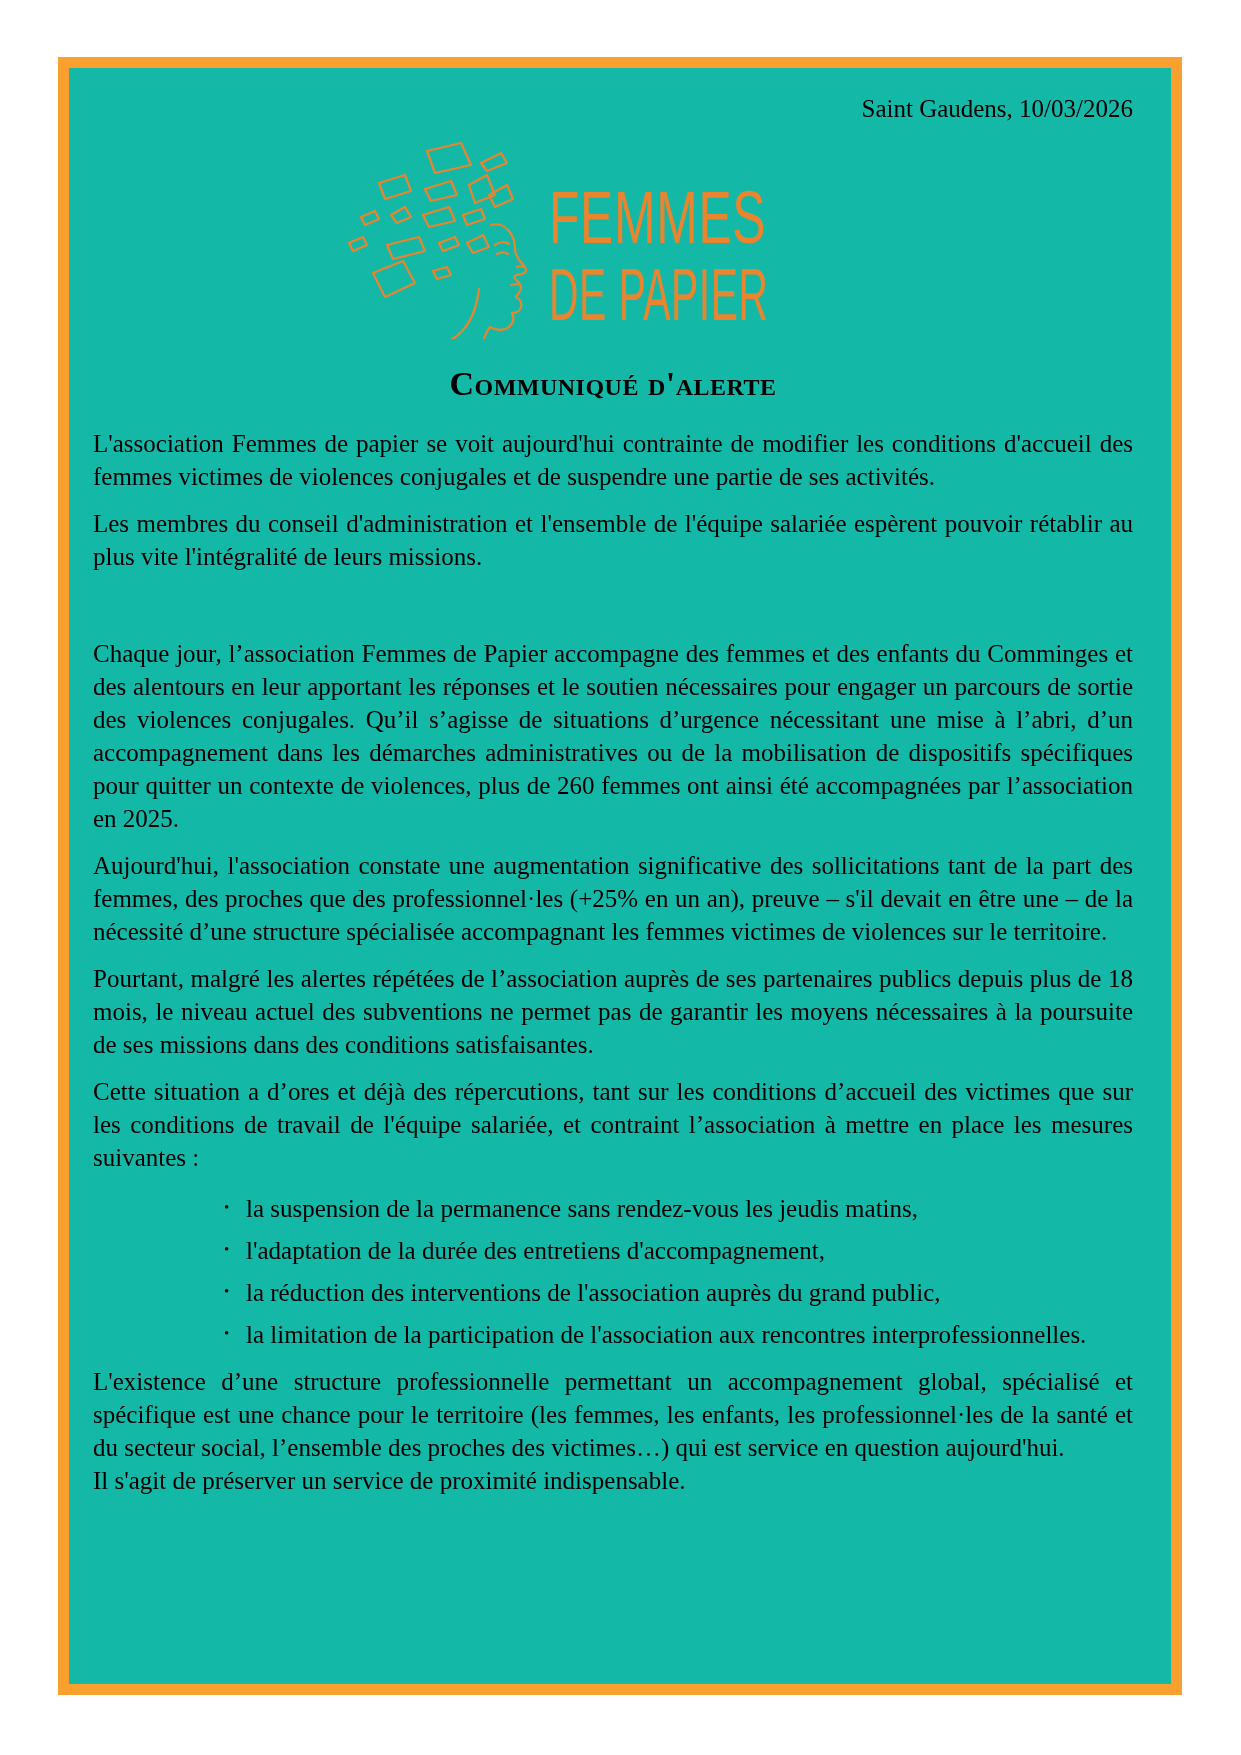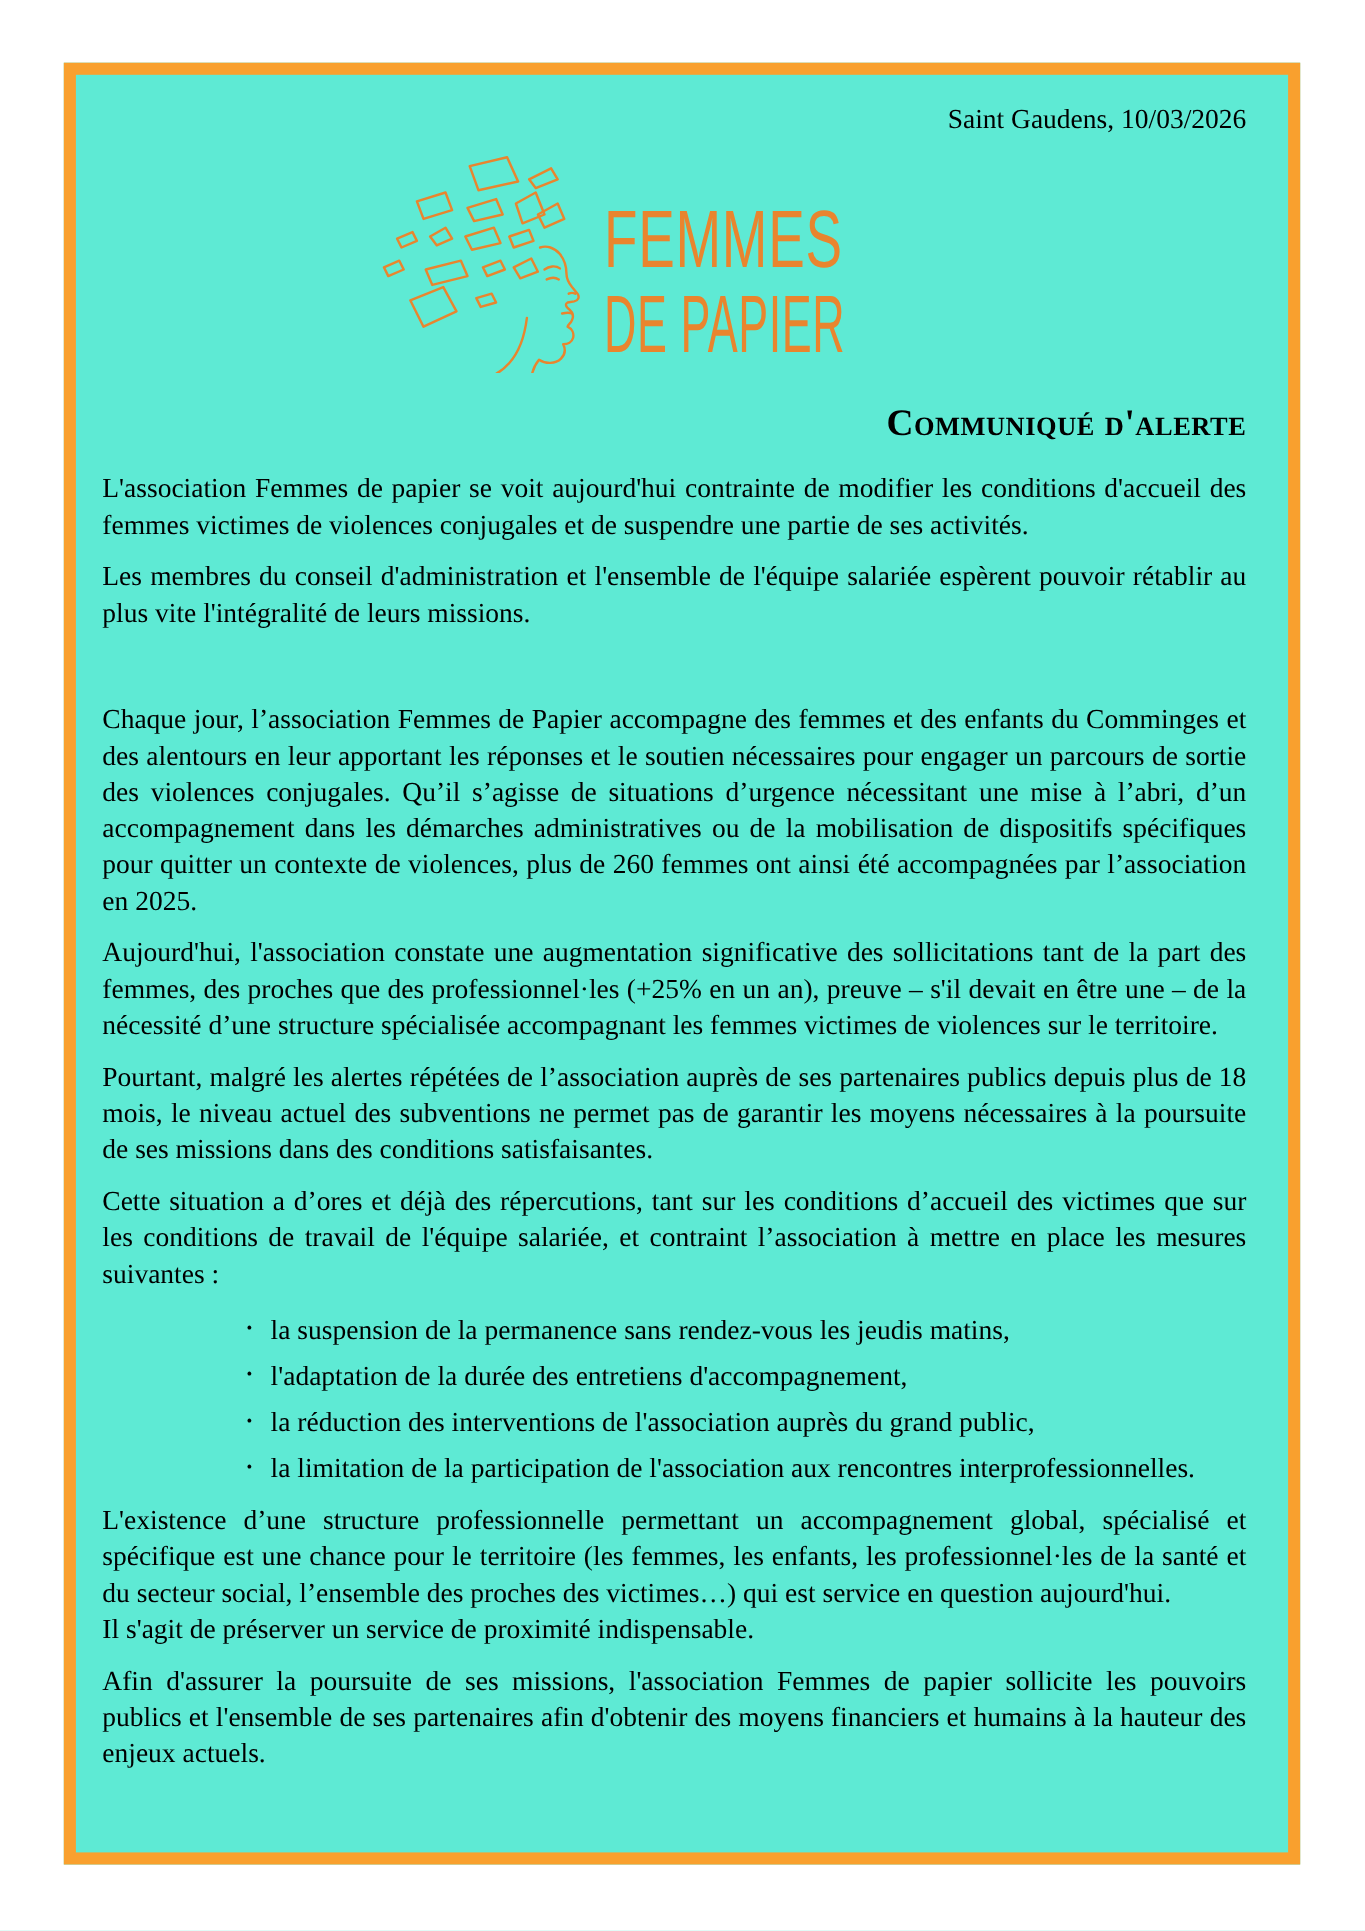--- a/index.html
+++ b/index.html
@@ -15,37 +15,37 @@
     font-family:"Liberation Serif", serif;
     color:var(--text);
     overflow:hidden;
   }
   .frame{
     position:absolute;left:58px;top:57px;
     width:1124px;height:1638px;
     border:11px solid var(--frame-border);
     box-sizing:border-box;
     padding:14px 38px 0 24px;
-    background:#5eead4;
+    background:#14b8a6;
   }
   .dateline{
     margin-top:10px;
     text-align:right;
     font-size:25px;
     line-height:33px;
   }
   .logo{
     width:440px;height:200px;
     margin:14px 0 0 248px;
   }
   .logo-art{stroke:var(--logo-orange);fill:none;stroke-width:2.2;stroke-linecap:round;stroke-linejoin:round;}
   .logo-text{fill:var(--logo-orange);font-family:"Liberation Sans", sans-serif;letter-spacing:1px;}
   .doc-title{
     margin-top:20px;
-    text-align:right;
+    text-align:center;
     font-variant:small-caps;
     font-weight:bold;
     font-size:34px;
     line-height:42px;
     letter-spacing:0.5px;
   }
   p.body-par{
     font-size:25px;
     line-height:33px;
     text-align:justify;
@@ -140,16 +140,15 @@
     <ul class="measures">
       <li>la suspension de la permanence sans rendez-vous les jeudis matins,</li>
       <li>l'adaptation de la durée des entretiens d'accompagnement,</li>
       <li>la réduction des interventions de l'association auprès du grand public,</li>
       <li>la limitation de la participation de l'association aux rencontres interprofessionnelles.</li>
     </ul>
 
     <p class="body-par"><span>L'existence d’une structure professionnelle permettant un accompagnement global, spécialisé et spécifique est une chance pour le territoire (les femmes, les enfants, les professionnel·les de la santé et du secteur social, l’ensemble des proches des victimes…) qui est service en question aujourd'hui.</span><br>
       <span>Il s'agit de préserver un service de proximité indispensable.</span>
     </p>
-    <p class="body-par">Afin d'assurer la poursuite de ses missions, l'association Femmes de papier sollicite les pouvoirs publics et l'ensemble de ses partenaires afin d'obtenir des moyens financiers et humains à la hauteur des enjeux actuels.</p>
 
   </div>
 </div>
 
 </body></html>

